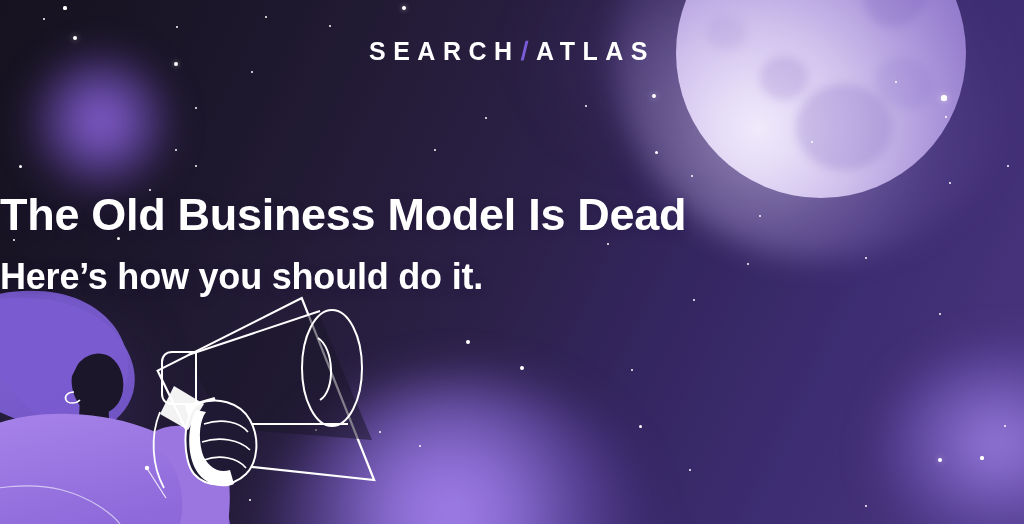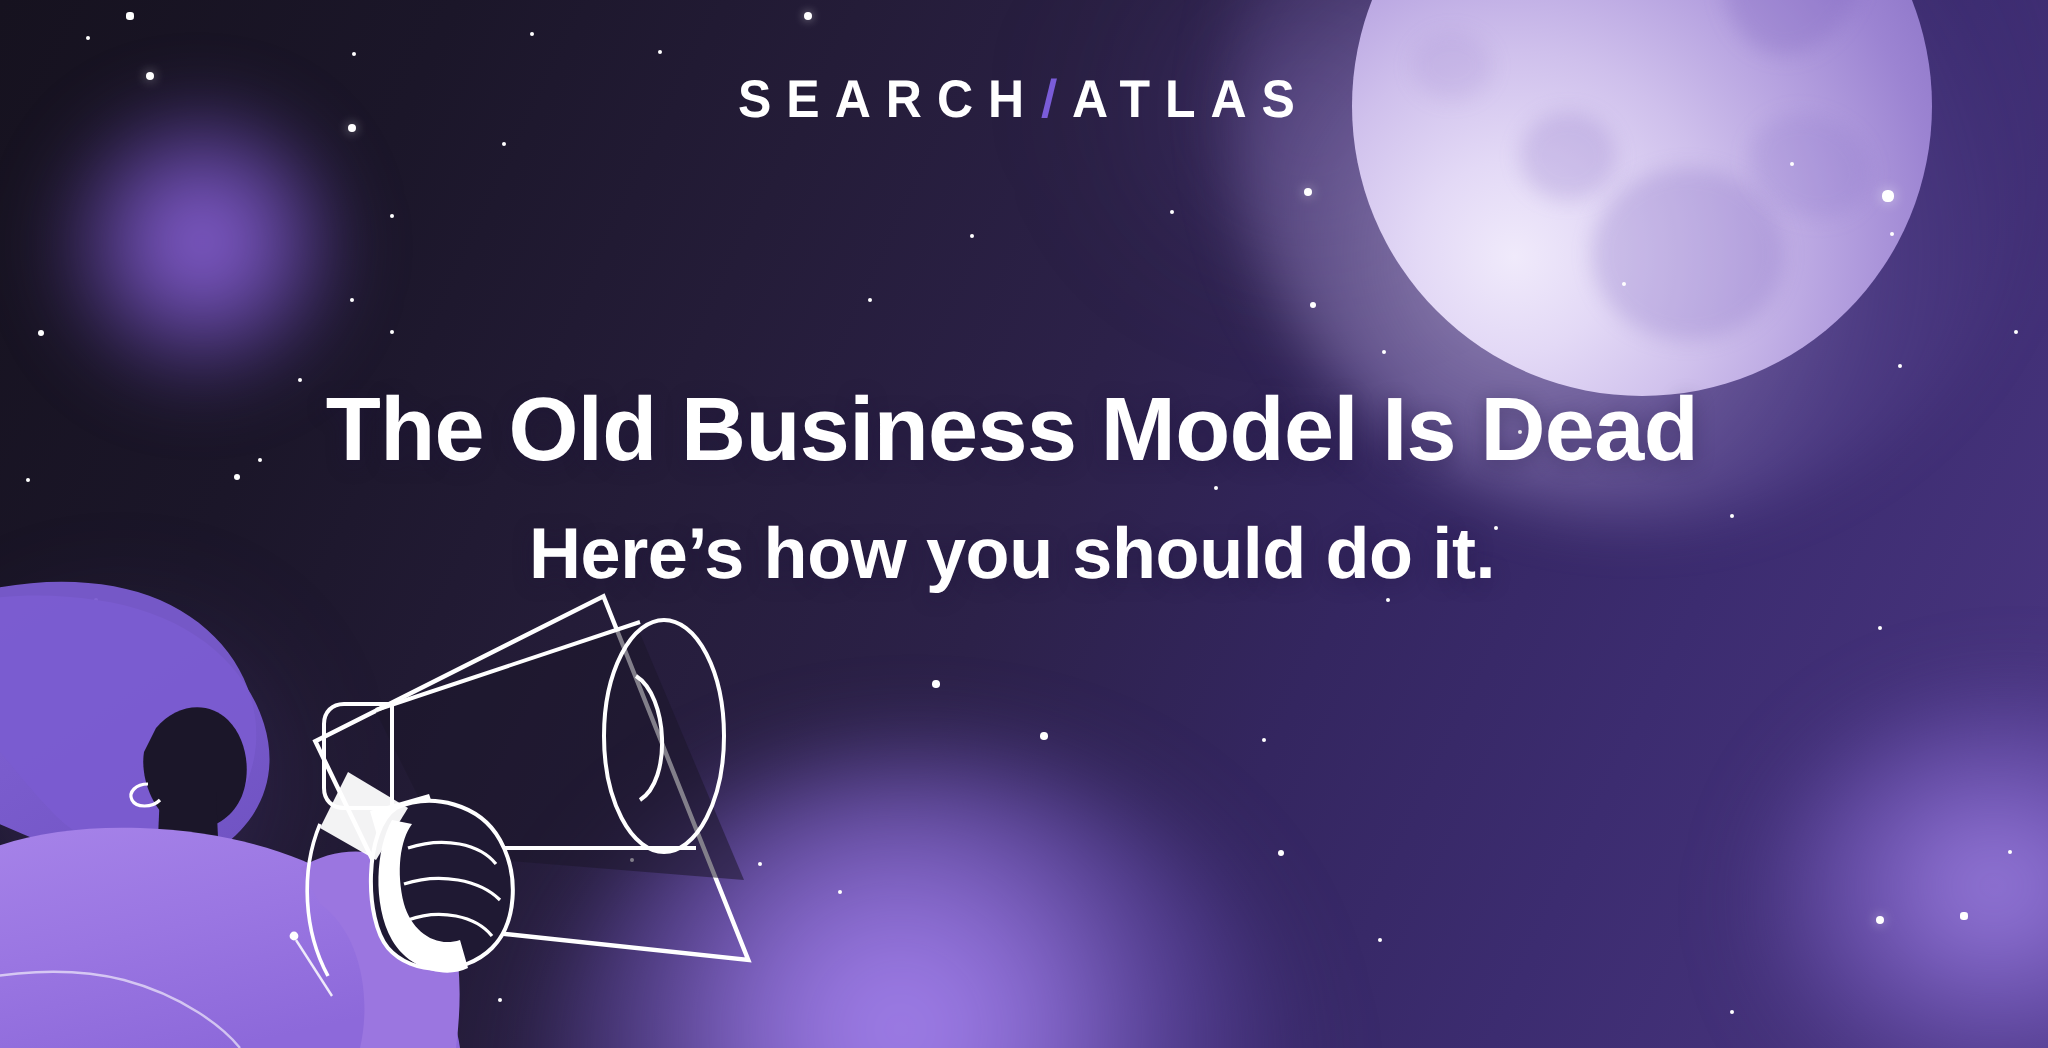--- a/index.html
+++ b/index.html
@@ -155,21 +155,21 @@
     font-weight: bold;
     display: inline-block;
     transform: skewX(-4deg);
     padding: 0 1px;
   }
 
   
   #headline-block {
     position: absolute;
     left: 0; right: 12px; top: 192px;
-    text-align: center;
+    text-align: left;
     z-index: 6;
   }
   #headline {
     font-family: "Liberation Sans", sans-serif;
     font-size: 45px;
     font-weight: bold;
     color: #ffffff;
     letter-spacing: -0.3px;
     line-height: 1;
     margin: 0;

